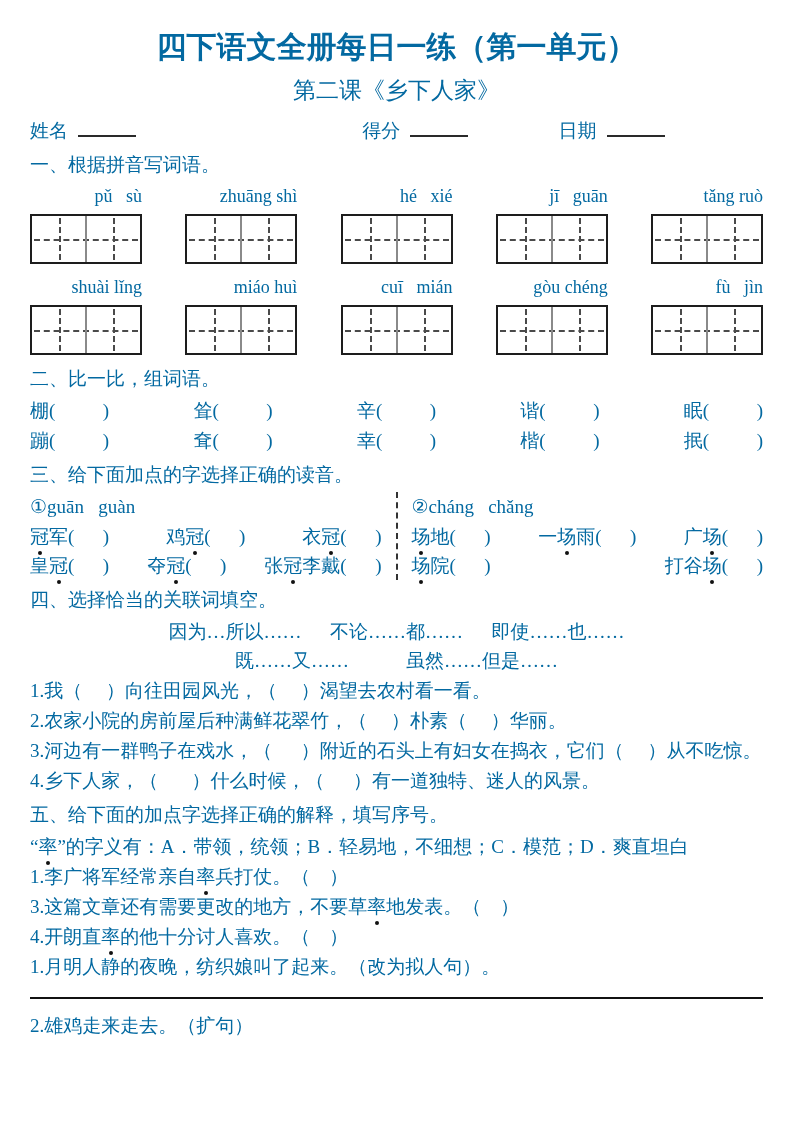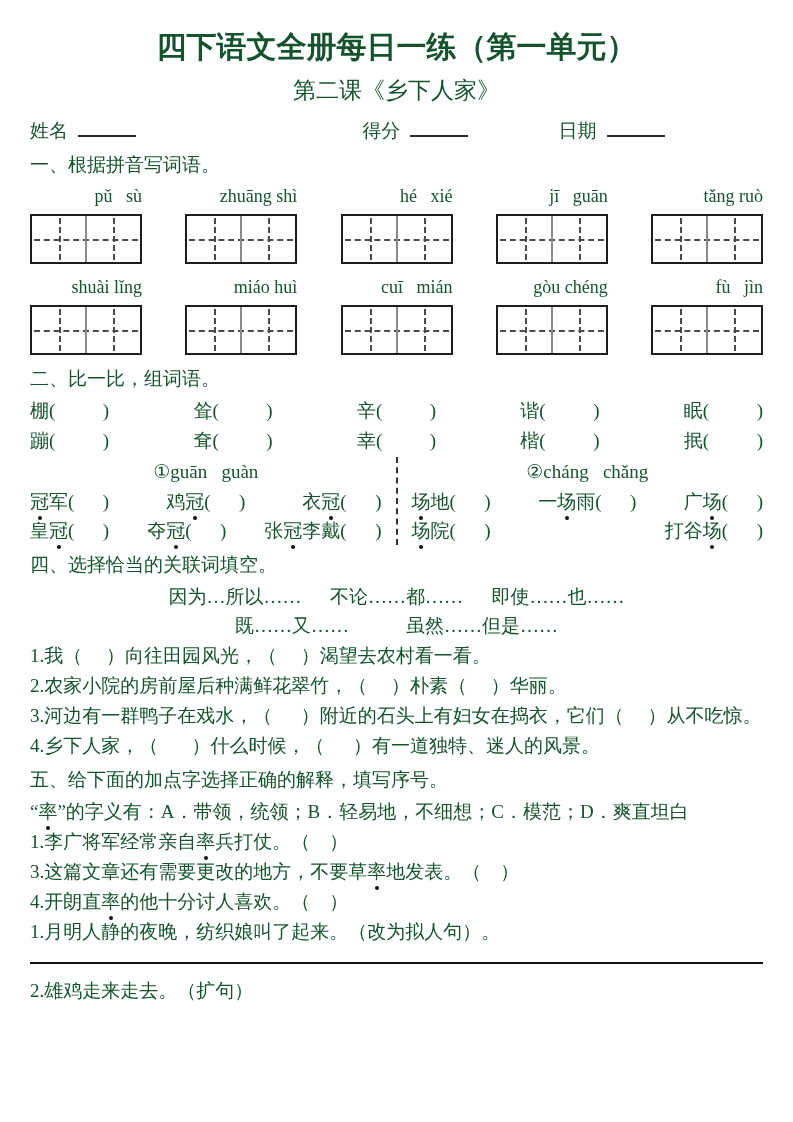--- a/index.html
+++ b/index.html
@@ -3,21 +3,21 @@
 <meta charset="utf-8">
 <style>
   * { margin:0; padding:0; box-sizing:border-box; }
   html,body { background:#ffffff; }
   .page {
     position:relative;
     width:793px; height:1122px;
     margin:0 auto;
     padding:24px 30px 0 30px;
     background:#ffffff;
-    color:#14532d;
+    color:#0369a1;
     font-family:"Liberation Serif","DejaVu Serif",serif;
     font-size:19px;
     line-height:29px;
     overflow:hidden;
   }
   .pre { white-space:pre-wrap; }
   h1.title {
     text-align:center;
     font-size:30px; line-height:38px;
     font-weight:bold;
@@ -63,21 +63,21 @@
 
   
   .word-row { display:flex; justify-content:space-between; margin:1px 0; }
 
   
   .cols { display:flex; margin-top:2px; }
   .col { width:50%; }
   .col.left { padding-right:14px; }
   .col.right { padding-left:14px; }
   .divider { border-left:2px dashed #333; }
-  .col-h { text-align:center; white-space:pre; margin-bottom:1px; }
+  .col-h { text-align:left; white-space:pre; margin-bottom:1px; }
   .word-line { display:flex; justify-content:space-between; }
   .word-line.loose { justify-content:space-between; gap:26px; }
   .emph { position:relative; display:inline-block; }
   .emph::after {
     content:""; position:absolute;
     left:50%; bottom:-4px;
     width:4px; height:4px; border-radius:50%;
     background:#111; transform:translateX(-50%);
   }
 
@@ -206,20 +206,21 @@
     <div class="word-row pre">
       <span>蹦(          )</span>
       <span>耷(          )</span>
       <span>幸(          )</span>
       <span>楷(          )</span>
       <span>抿(          )</span>
     </div>
   </div>
 
   <div class="sec">
+    <div class="sec-h">三、给下面加点的字选择正确的读音。</div>
     <div class="cols">
       <div class="col left">
         <div class="col-h">①guān   guàn</div>
         <div class="word-line pre">
           <span><span></span><span class="emph">冠</span><span>军(      )</span></span>
           <span><span>鸡</span><span class="emph">冠</span><span>(      )</span></span>
           <span><span>衣</span><span class="emph">冠</span><span>(      )</span></span>
         </div>
         <div class="word-line pre">
           <span><span>皇</span><span class="emph">冠</span><span>(      )</span></span>

